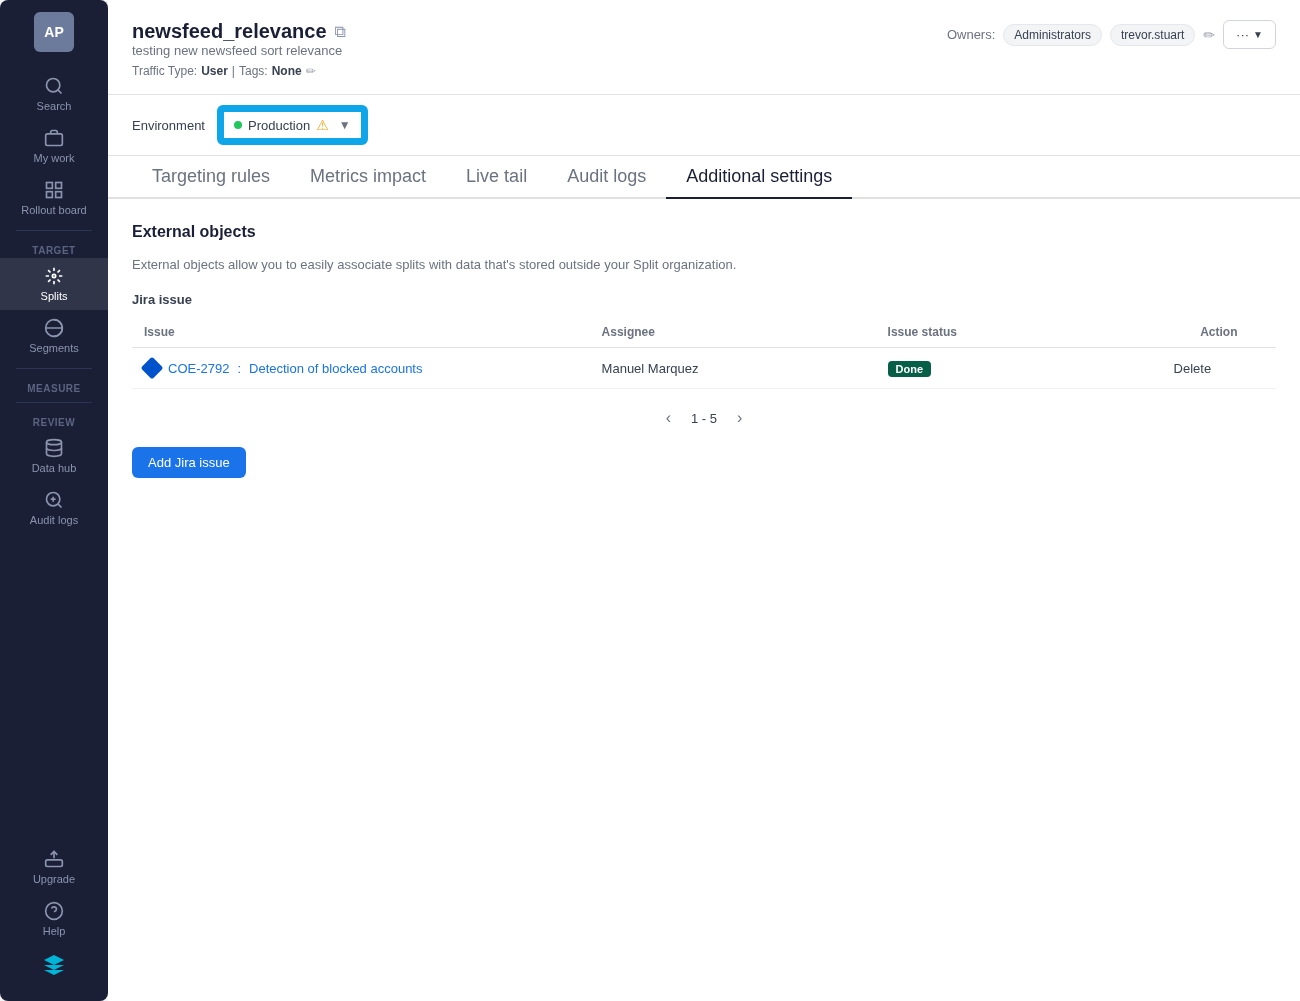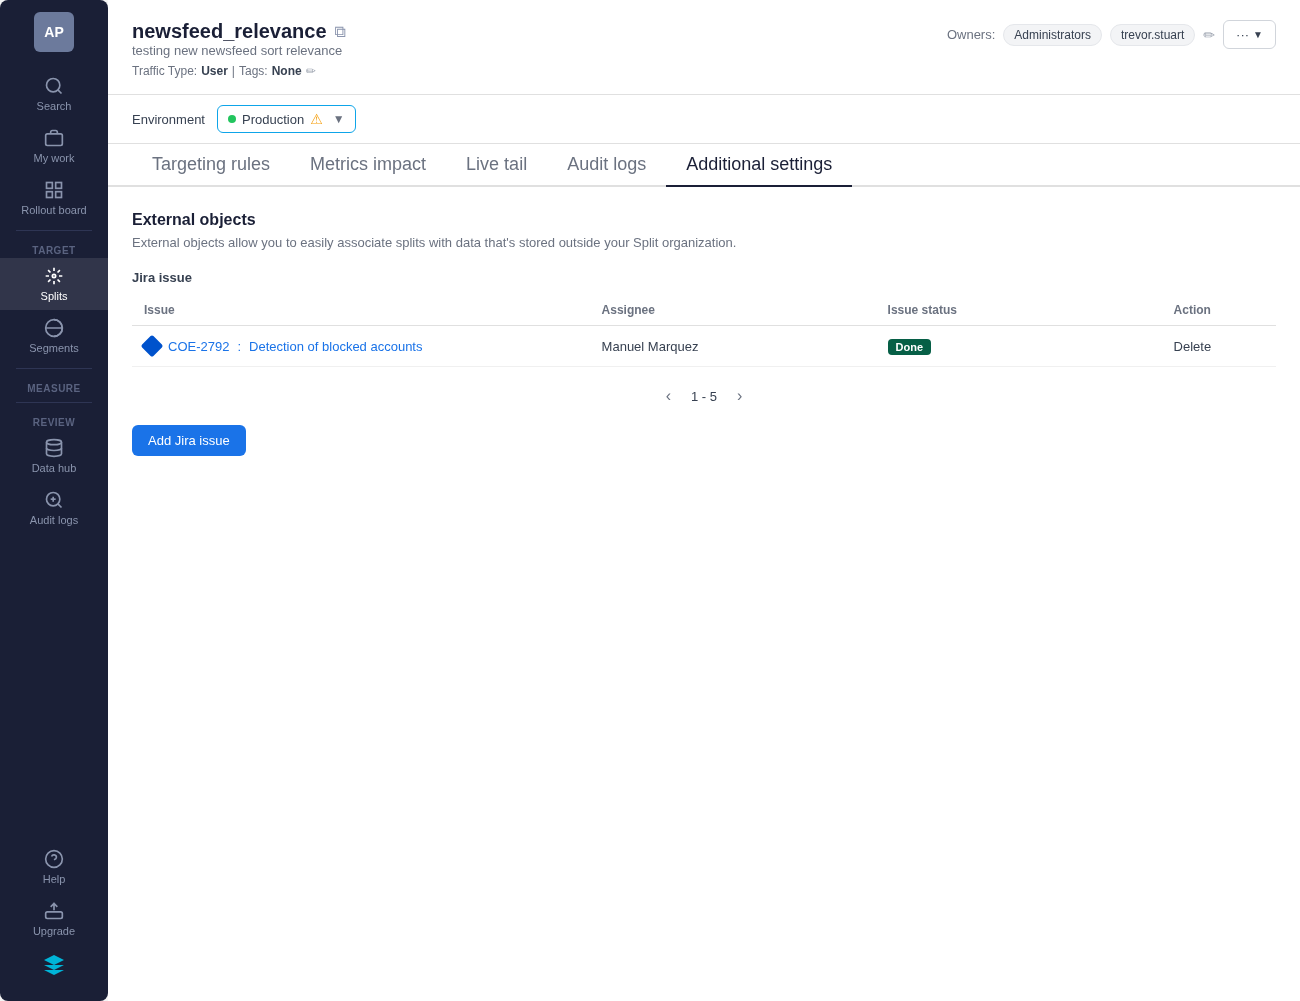--- a/index.html
+++ b/index.html
@@ -78,21 +78,21 @@
     }
 
     
     .env-row {
       display: flex; align-items: center; gap: 12px; padding: 10px 24px;
       border-bottom: 1px solid #e0e0e0;
     }
     .env-label { font-size: 13px; color: #374151; font-weight: 500; }
     .env-select {
       display: flex; align-items: center; gap: 6px;
-      border: 1px solid #0ea5e9; border-radius: 6px;
+      border: 7px solid #0ea5e9; border-radius: 6px;
       padding: 5px 10px; background: #fff; cursor: pointer;
       font-size: 13px; color: #374151;
     }
     .env-dot { width: 8px; height: 8px; border-radius: 50%; background: #22c55e; }
     .env-warning { color: #f59e0b; font-size: 14px; }
     .chevron-down { color: #6b7280; font-size: 12px; margin-left: 4px; }
 
     
     .tabs {
       display: flex; border-bottom: 2px solid #e0e0e0;
@@ -100,21 +100,21 @@
     }
     .tab {
       padding: 10px 20px; font-size: 18px; color: #6b7280;
       cursor: pointer; border-bottom: 2px solid transparent;
       margin-bottom: -2px; white-space: nowrap;
     }
     .tab.active { color: #1a1f36; border-bottom: 2px solid #1a1f36; font-weight: 500; }
 
     
     .content { padding: 24px; flex: 1; }
-    .section-title { font-size: 16px; font-weight: 600; color: #1a1f36; margin-bottom: 6px; }
+    .section-title { font-size: 16px; font-weight: 600; color: #1a1f36; margin-bottom: 16px; }
     .section-desc { font-size: 13px; color: #6b7280; margin-bottom: 20px; }
 
     .jira-label { font-size: 13px; font-weight: 600; color: #374151; margin-bottom: 10px; }
 
     
     .table { width: 100%; border-collapse: collapse; }
     .table th {
       text-align: left; font-size: 12px; font-weight: 600;
       color: #6b7280; padding: 8px 12px; border-bottom: 1px solid #e0e0e0;
     }
@@ -233,34 +233,34 @@
       <circle cx="11" cy="11" r="8"></circle>
         <path d="M21 21l-4.35-4.35"></path>
         <line x1="8" y1="11" x2="14" y2="11"></line>
         <line x1="11" y1="8" x2="11" y2="14"></line>
     </svg>
     <span>Audit logs</span>
   </div>
 
   <div class="sidebar-bottom">
     <div style="flex:1"></div>
+    <div class="sidebar-item">
+      <svg width="20" height="20" fill="none" viewBox="0 0 24 24" stroke="currentColor" stroke-width="2">
+        <rect x="2" y="13" width="20" height="8" rx="2"></rect>
+          <path d="M12 2v9M8 7l4-4 4 4"></path>
+      </svg>
+      <span>Upgrade</span>
+    </div>
     <div class="sidebar-item">
       <svg width="20" height="20" fill="none" viewBox="0 0 24 24" stroke="currentColor" stroke-width="2">
         <circle cx="12" cy="12" r="10"></circle>
           <path d="M9.09 9a3 3 0 015.83 1c0 2-3 3-3 3"></path>
           <line x1="12" y1="17" x2="12.01" y2="17"></line>
       </svg>
       <span>Help</span>
-    </div>
-    <div class="sidebar-item">
-      <svg width="20" height="20" fill="none" viewBox="0 0 24 24" stroke="currentColor" stroke-width="2">
-        <rect x="2" y="13" width="20" height="8" rx="2"></rect>
-          <path d="M12 2v9M8 7l4-4 4 4"></path>
-      </svg>
-      <span>Upgrade</span>
     </div>
     <div class="sidebar-item" style="color:#00b4d8;">
       <svg width="24" height="24" viewBox="0 0 24 24" fill="currentColor">
         <path d="M12 2L2 7l10 5 10-5-10-5zM2 17l10 5 10-5M2 12l10 5 10-5"></path>
       </svg>
     </div>
   </div>
 </nav>
 
 <div class="main">
@@ -318,21 +318,21 @@
     <p class="section-desc">External objects allow you to easily associate splits with data that's stored outside your Split organization.</p>
 
     <div class="jira-label">Jira issue</div>
 
     <table class="table">
       <thead>
         <tr>
           <th style="width:40%;">Issue</th>
           <th style="width:25%;">Assignee</th>
           <th style="width:25%;">Issue status</th>
-          <th style="width:10%;">Action</th>
+          <th style="width:10%;text-align:center;">Action</th>
         </tr>
       </thead>
       <tbody>
         <tr>
           <td>
             <a class="issue-link" href="#">
               <div class="jira-diamond"></div>
               <span>COE-2792</span>:
               <span>Detection of blocked accounts</span>
             </a>

